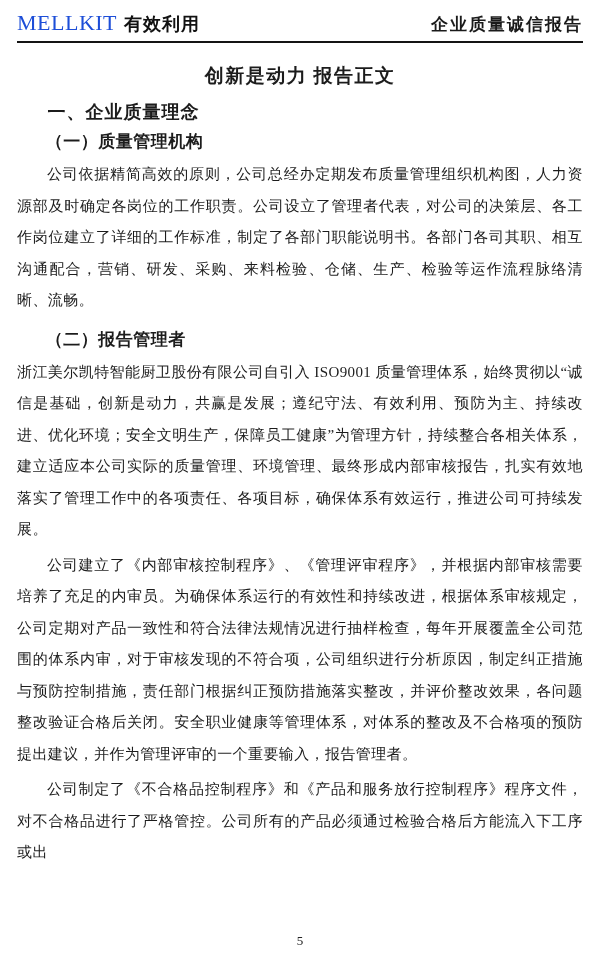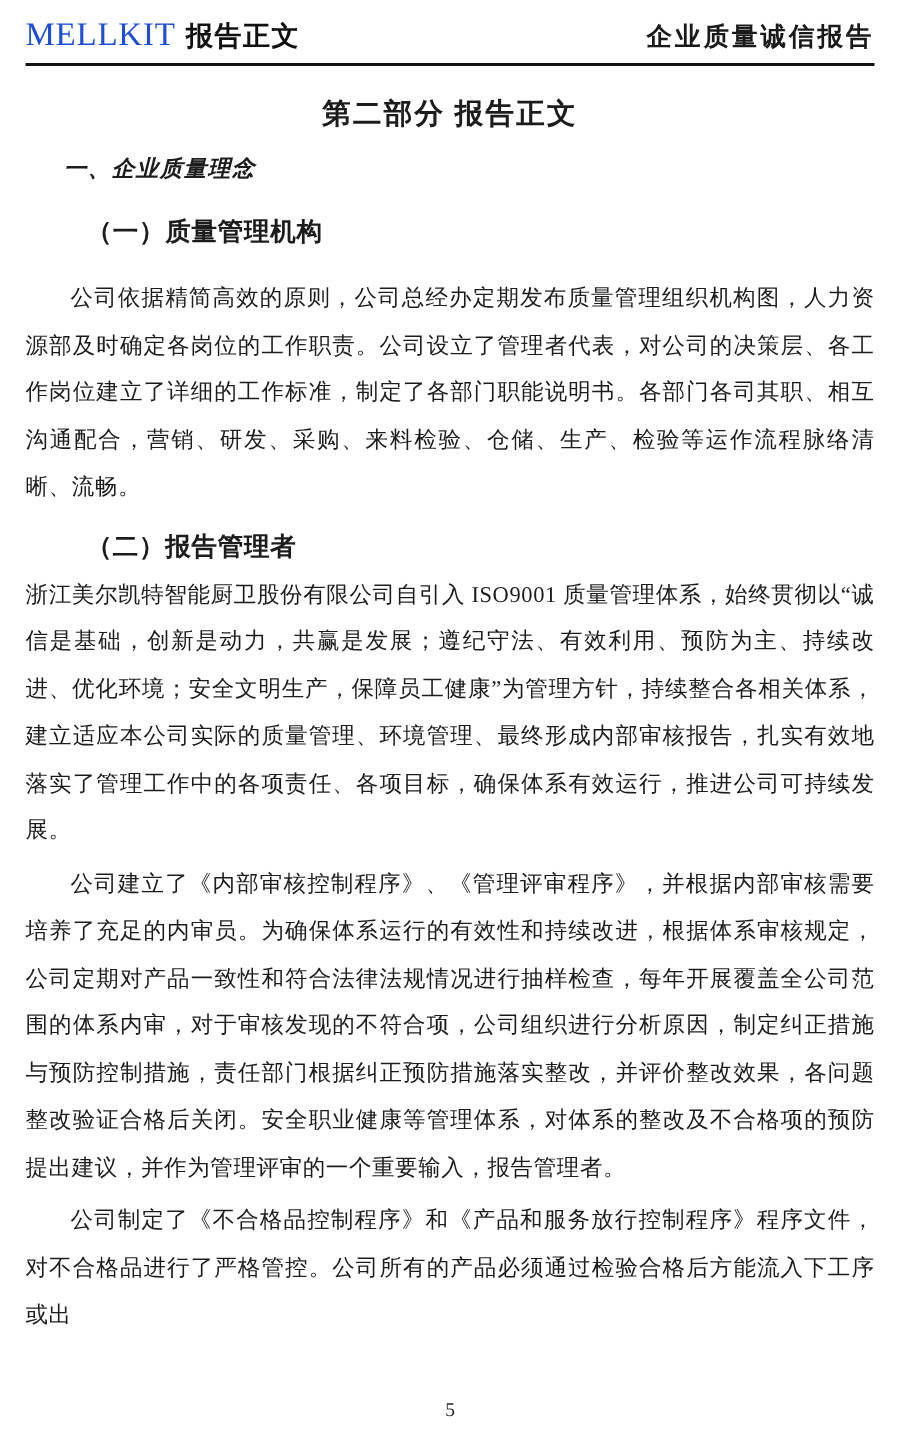--- a/index.html
+++ b/index.html
@@ -44,34 +44,33 @@
   
   .doc-title{
     text-align:center;
     font-size:19px;
     font-weight:bold;
     line-height:26px;
     letter-spacing:1.5px;
     margin:20px 0 10px 0;
   }
   h2.sec{
-    font-size:15px;
+    font-size:18px;
     font-weight:bold;
     line-height:26px;
     letter-spacing:1px;
     margin:8px 0 0 0;
     text-indent:1.7em;
-    font-style:italic;
   }
   h3.sub{
     font-size:17px;
     font-weight:bold;
     line-height:26px;
     letter-spacing:0.5px;
-    margin:16px;
+    margin:4px;
     text-indent:1.45em;
   }
   h3.sub.spaced{margin-top:10px;margin-bottom:4px;}
   p.body{
     font-size:15px;
     line-height:31.5px;
     text-align:justify;
     text-justify:inter-character;
     letter-spacing:0.4px;
     margin:0 0 4px 0;
@@ -85,27 +84,27 @@
   }
   .page-num{font-size:13px;color:#222;}
 </style>
 </head>
 <body>
 
 <div class="page">
 
   <div class="hdr">
     <div class="brand">
-      <span class="brand-en">MELLKIT</span><span class="brand-cn">报告正文</span>
+      <span class="brand-en">MELLKIT</span><span class="brand-cn">有效利用</span>
     </div>
     <div class="hdr-right">企业质量诚信报告</div>
   </div>
   <div class="hdr-rule"></div>
 
-  <div class="doc-title">第二部分 报告正文</div>
+  <div class="doc-title">创新是动力 报告正文</div>
 
   <h2 class="sec">一、企业质量理念</h2>
 
   <h3 class="sub">（一）质量管理机构</h3>
   <p class="body indent">公司依据精简高效的原则，公司总经办定期发布质量管理组织机构图，人力资源部及时确定各岗位的工作职责。公司设立了管理者代表，对公司的决策层、各工作岗位建立了详细的工作标准，制定了各部门职能说明书。各部门各司其职、相互沟通配合，营销、研发、采购、来料检验、仓储、生产、检验等运作流程脉络清晰、流畅。</p>
 
   <h3 class="sub spaced">（二）报告管理者</h3>
   <p class="body">浙江美尔凯特智能厨卫股份有限公司自引入 ISO9001 质量管理体系，始终贯彻以“诚信是基础，创新是动力，共赢是发展；遵纪守法、有效利用、预防为主、持续改进、优化环境；安全文明生产，保障员工健康”为管理方针，持续整合各相关体系，建立适应本公司实际的质量管理、环境管理、最终形成内部审核报告，扎实有效地落实了管理工作中的各项责任、各项目标，确保体系有效运行，推进公司可持续发展。</p>
   <p class="body indent">公司建立了《内部审核控制程序》、《管理评审程序》，并根据内部审核需要培养了充足的内审员。为确保体系运行的有效性和持续改进，根据体系审核规定，公司定期对产品一致性和符合法律法规情况进行抽样检查，每年开展覆盖全公司范围的体系内审，对于审核发现的不符合项，公司组织进行分析原因，制定纠正措施与预防控制措施，责任部门根据纠正预防措施落实整改，并评价整改效果，各问题整改验证合格后关闭。安全职业健康等管理体系，对体系的整改及不合格项的预防提出建议，并作为管理评审的一个重要输入，报告管理者。</p>
   <p class="body indent">公司制定了《不合格品控制程序》和《产品和服务放行控制程序》程序文件，对不合格品进行了严格管控。公司所有的产品必须通过检验合格后方能流入下工序或出</p>

